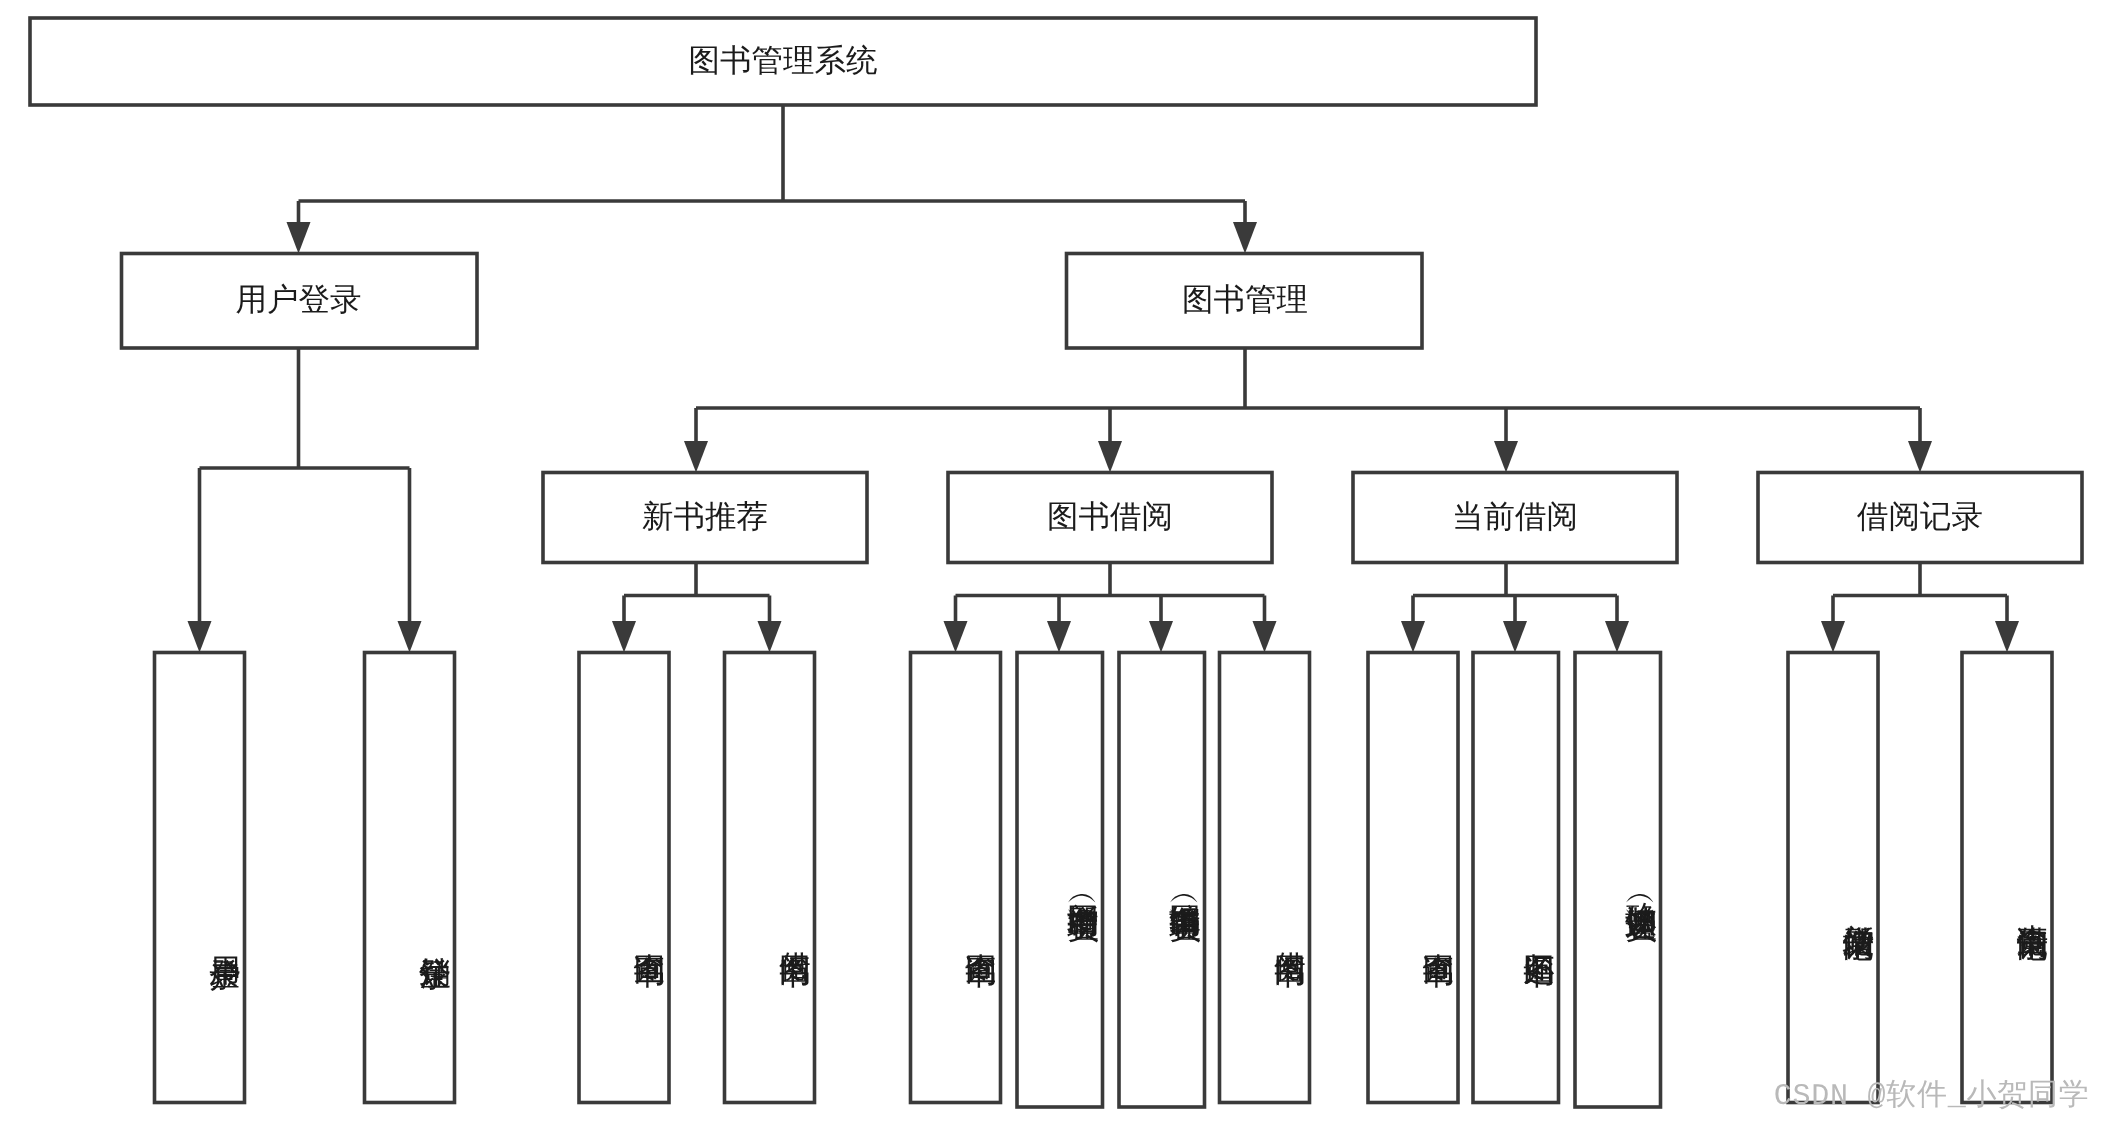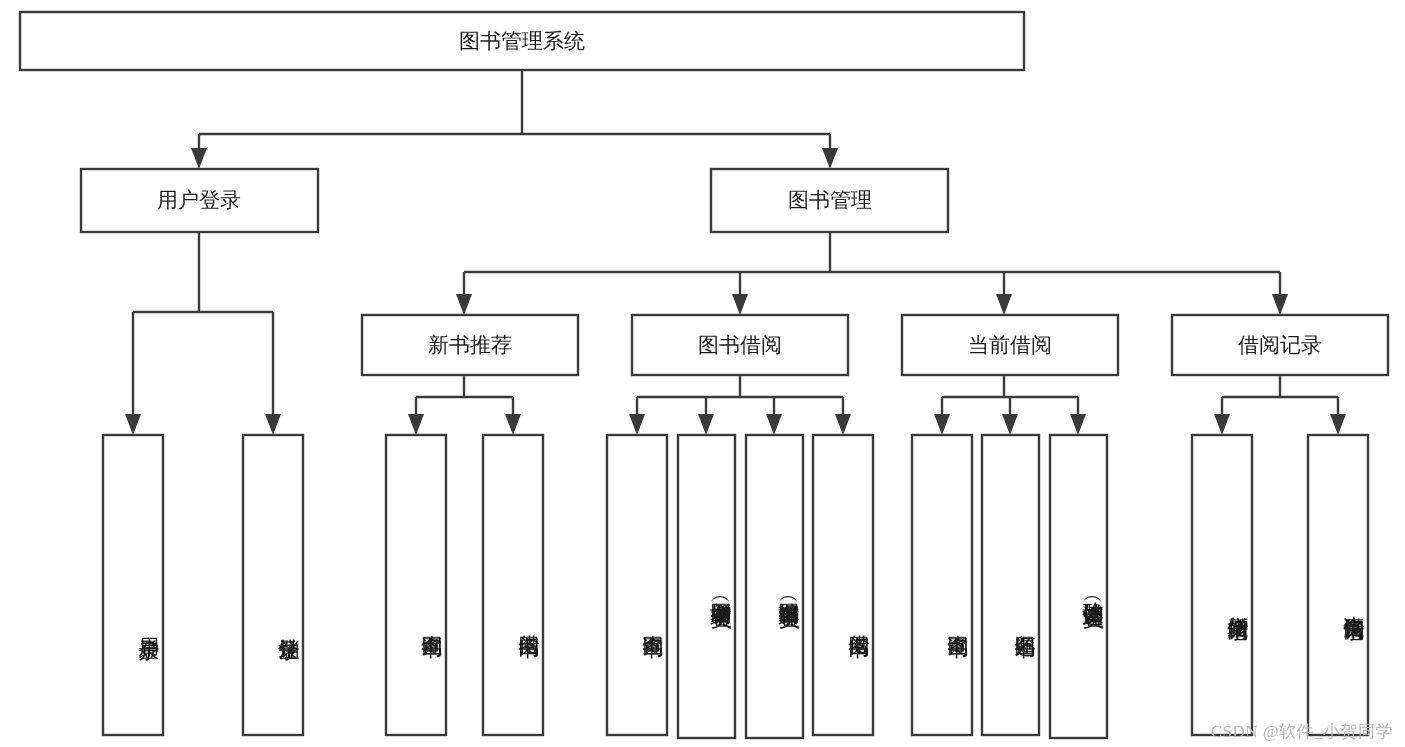--- a/index.html
+++ b/index.html
@@ -61,22 +61,22 @@
     white-space: nowrap;
     pointer-events: none;
     display: flex;
     align-items: flex-start;
     justify-content: center;
   }
   .watermark {
     position: absolute;
     right: 12px;
     bottom: 4px;
-    font-family: Liberation Serif, serif;
-    font-size: 17px;
+    font-family: Liberation Mono, monospace;
+    font-size: 20px;
     color: #b9b9b9;
     white-space: nowrap;
     letter-spacing: 0.5px;
   }
 </style>
 </head>
 <body>
 
 <div id="diagram-root">
 

